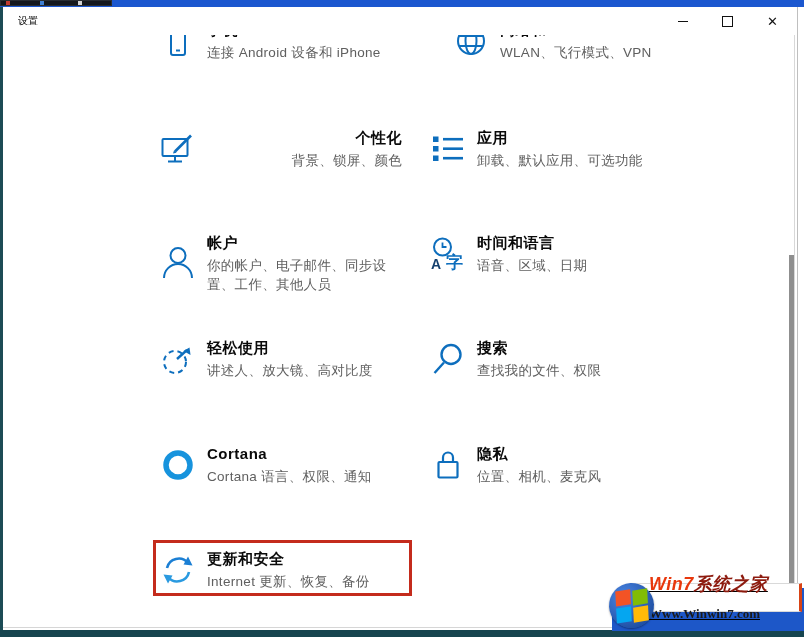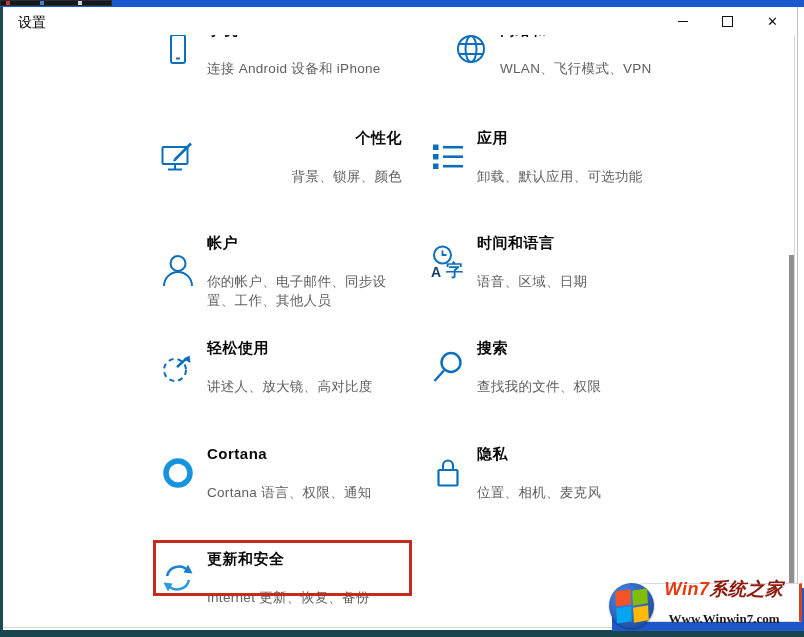--- a/index.html
+++ b/index.html
@@ -14,49 +14,49 @@
   .taskbar-frag{position:absolute;left:0;top:0;width:112px;height:6px;background:#15181c;
     box-shadow:inset 0 0 0 1px #2a2d31;}
   .frag-dot{position:absolute;top:1px;width:4px;height:4px;}
   .left-strip{position:absolute;left:0;top:7px;width:3px;height:623px;background:#1c4b55;}
   .bottom-strip{position:absolute;left:0;top:630px;width:804px;height:7px;background:#16454f;}
 
   
   .window{position:absolute;left:3px;top:7px;width:795px;height:621px;background:#fff;
     border-right:1px solid #bfbfbf;border-bottom:1px solid #d6d6d6;box-sizing:border-box;}
   .titlebar{position:absolute;left:0;top:0;width:100%;height:28px;background:#fff;}
-  .win-title{position:absolute;left:15px;top:7px;font-size:14px;color:#000;}
+  .win-title{position:absolute;left:15px;top:7px;font-size:10px;color:#000;}
   .controls{position:absolute;right:2px;top:0;height:28px;display:flex;}
   .ctrl{width:45px;height:28px;display:flex;align-items:center;justify-content:center;}
   .min-glyph{width:10px;height:0;border-top:1px solid #111;display:block;}
   .max-glyph{width:9px;height:9px;border:1px solid #111;display:block;}
   .close-glyph{font-size:13px;color:#111;line-height:1;}
 
   .content{position:absolute;left:0;top:28px;width:794px;height:592px;overflow:hidden;background:#fff;}
 
   .tile{position:absolute;display:flex;align-items:center;gap:12px;}
   .ticon{width:34px;height:34px;flex:0 0 34px;display:flex;align-items:center;justify-content:center;}
   .ticon svg{display:block;}
   .ttext{display:flex;flex-direction:column;width:195px;}
   .ttitle{font-size:15px;font-weight:600;color:#0a0a0a;line-height:21px;letter-spacing:0.5px;}
-  .tsub{font-size:13.5px;color:#5f5f5f;line-height:19px;margin-top:19px;letter-spacing:0.3px;}
+  .tsub{font-size:13.5px;color:#5f5f5f;line-height:19px;margin-top:3px;letter-spacing:0.3px;}
 
   .hl-box{position:absolute;left:150px;top:505px;width:259px;height:56px;
     border:3px solid #c42b1c;box-sizing:border-box;pointer-events:none;}
 
   .scroll-line{position:absolute;left:791px;top:0;width:1px;height:592px;background:#d8d8d8;}
   .scroll-thumb{position:absolute;left:786px;top:220px;width:5px;height:337px;background:#8f8f8f;}
 
   
   .wm-blueband{position:absolute;left:612px;top:612px;width:192px;height:19px;background:#1d57c8;}
   .wm-bluecorner{position:absolute;left:780px;top:588px;width:24px;height:43px;background:#1d57c8;}
-  .wm-box{position:absolute;left:626px;top:583px;width:176px;height:39px;background:#fff;
+  .wm-box{position:absolute;left:626px;top:583px;width:176px;height:29px;background:#fff;
     border:1px solid #d9d9d9;border-right:3px solid #d84315;border-radius:20px 0 0 20px;
-    box-sizing:border-box;display:flex;flex-direction:column;align-items:center;justify-content:center;
-    padding-left:22px;}
+    box-sizing:border-box;display:flex;flex-direction:column;align-items:flex-start;justify-content:center;
+    padding-left:22px;text-decoration:underline;}
   .wm-title{font-size:18px;font-weight:bold;font-style:italic;line-height:19px;letter-spacing:0.5px;white-space:nowrap;}
   .wm-title .p1{color:#e8380d;}
   .wm-title .p2{color:#8d1a0e;}
   .wm-url{font-family:"Liberation Serif","DejaVu Serif",serif;font-size:13px;font-weight:bold;
     color:#1a1a1a;line-height:15px;white-space:nowrap;margin-top:12px;}
   .wm-logo{position:absolute;left:609px;top:583px;width:45px;height:45px;border-radius:50%;
     background:radial-gradient(circle at 35% 30%, #4b86e4, #123f8f);
     display:grid;grid-template-columns:15px 15px;grid-template-rows:15px 15px;gap:2px;
     place-content:center;transform:rotate(-3deg);box-shadow:0 1px 2px rgba(0,0,0,.4);}
   .wm-logo span{display:block;transform:skewY(-6deg);}

